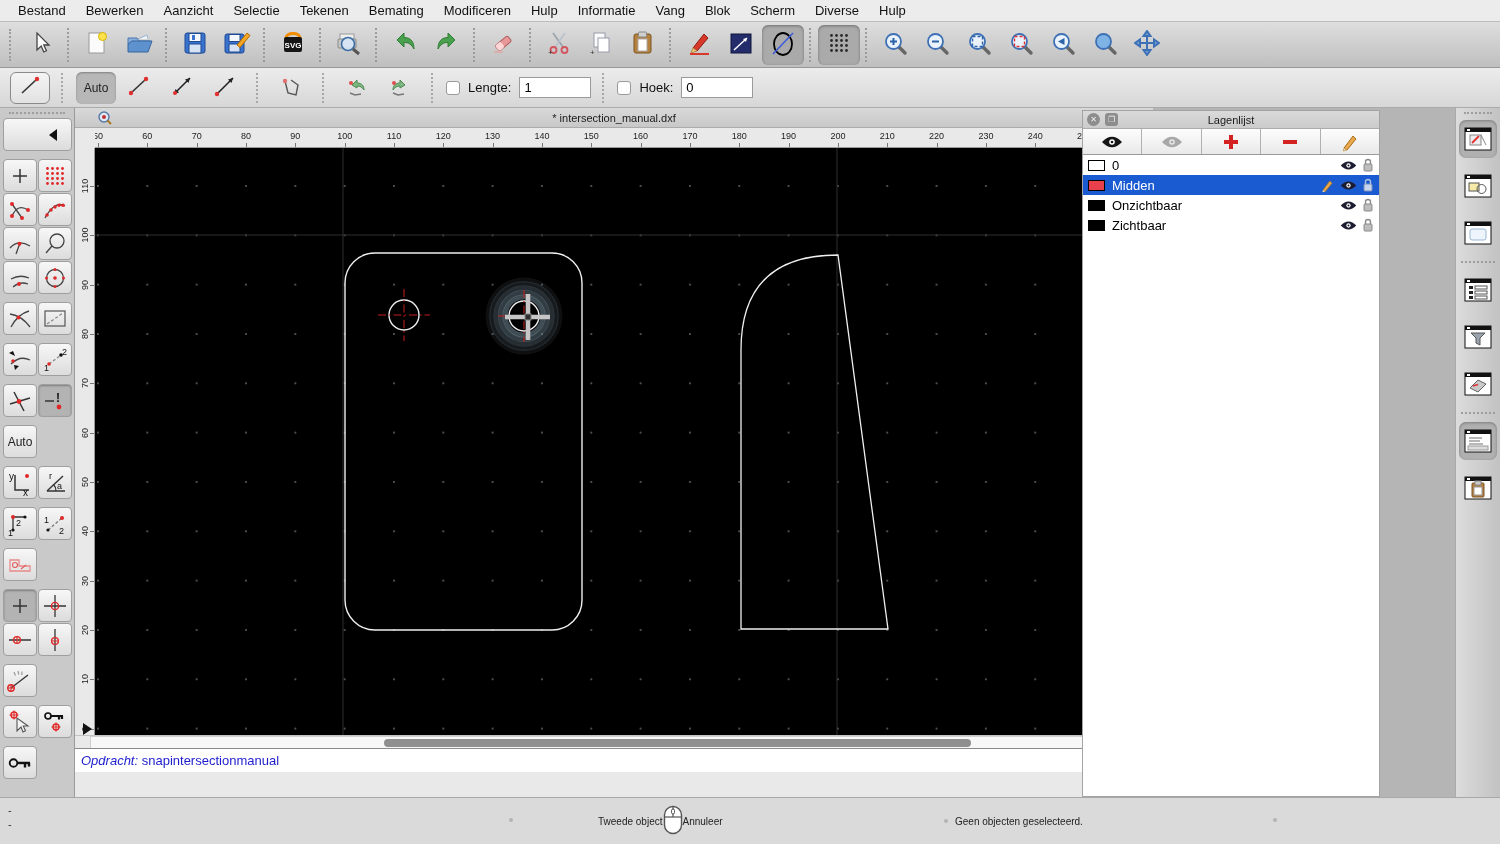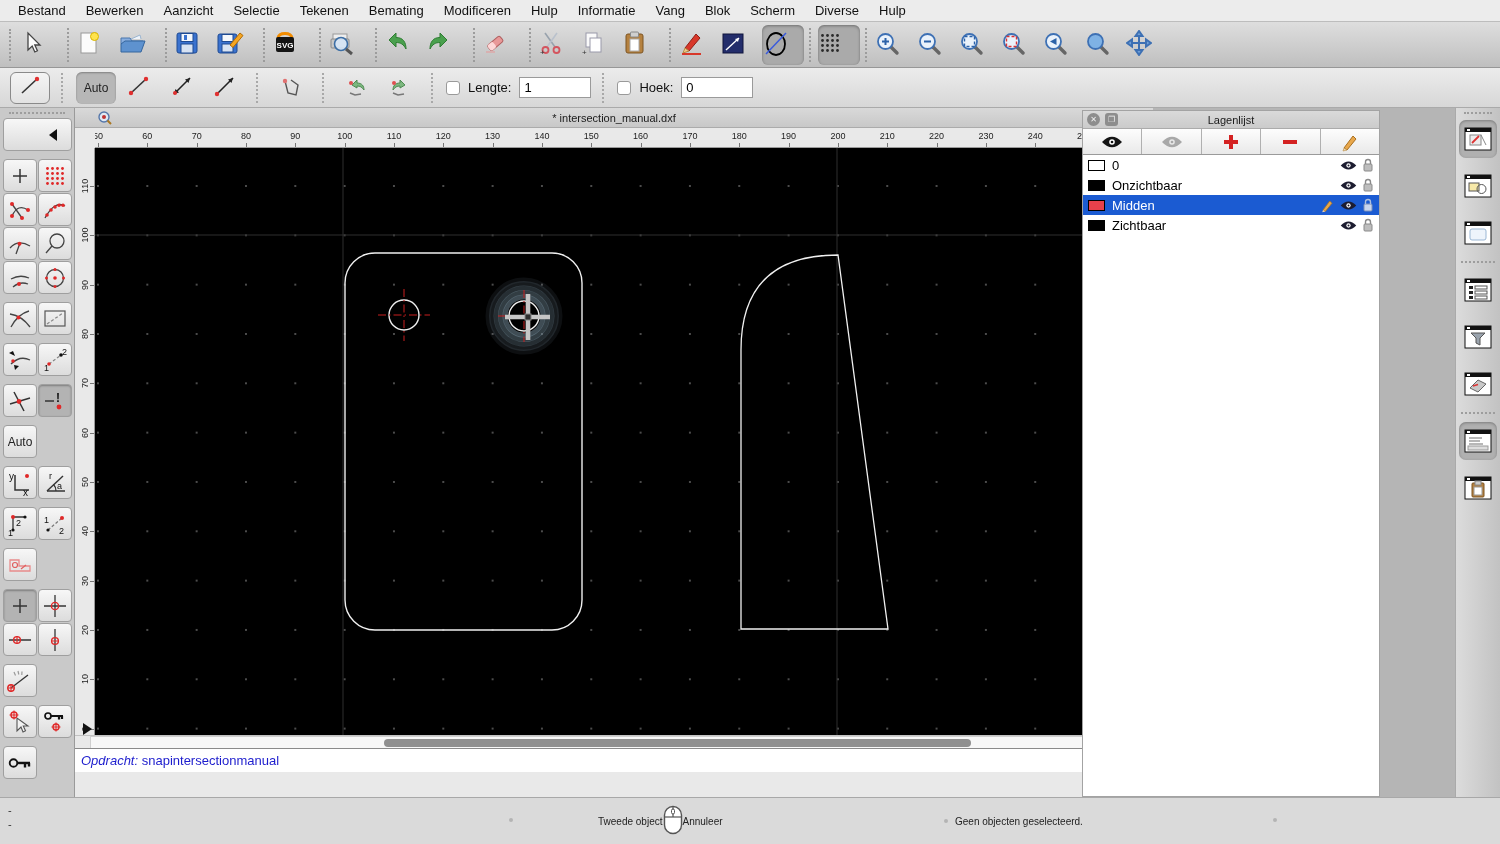--- a/index.html
+++ b/index.html
@@ -8,21 +8,21 @@
           font-family:"Liberation Sans",sans-serif;color:#111;}
   
   .menubar{position:absolute;top:0;left:0;right:0;height:22px;background:#ececec;
            border-bottom:1px solid #bdbdbd;display:flex;align-items:center;padding-left:8px;font-size:13px;}
   .menubar span{padding:0 10px;white-space:nowrap;}
   
   .toolbar{position:absolute;top:22px;left:0;right:0;height:46px;
            background:linear-gradient(#dedede,#bfbfbf);border-bottom:1px solid #979797;
            display:flex;align-items:center;padding:0 4px;}
   .thandle{width:6px;height:32px;border-left:2px dotted #9c9c9c;margin:0 5px;}
-  .tbtn{width:42px;height:40px;display:flex;align-items:center;justify-content:flex-start;
+  .tbtn{width:42px;height:40px;display:flex;align-items:center;justify-content:center;
         border-radius:6px;background:transparent;border:none;padding:0;}
   .tbtn.active{background:#aaaaaa;box-shadow:inset 0 1px 3px rgba(0,0,0,.35);}
   .tsep{width:4px;height:34px;border-left:2px dotted #9c9c9c;margin:0 5px;}
   
   .optionsbar{position:absolute;top:68px;left:0;right:0;height:40px;
               background:linear-gradient(#ececec,#d7d7d7);border-bottom:1px solid #aaa;
               display:flex;align-items:center;padding-left:10px;font-size:13px;gap:3px;}
   .obtn{height:32px;min-width:40px;display:flex;align-items:center;justify-content:center;
         background:transparent;border:none;border-radius:6px;font-size:12px;color:#222;padding:0 4px;
         font-family:"Liberation Sans",sans-serif;}
@@ -942,39 +942,20 @@
                 </svg>
               </span>
               <span style="display:flex">
                 <svg width="12" height="14" viewBox="0 0 12 14">
                   <rect x="2" y="6" width="8" height="7" rx="1" fill="#bdbdbd" stroke="#8a8a8a"></rect>
                   <path d="M3.5 6 V4 a2.5 2.5 0 0 1 5 0 V6" fill="none" stroke="#8a8a8a" stroke-width="1.4"></path>
                 </svg>
               </span>
             </span>
           </div>
-          <div class="layer-row">
-            <span class="swatch" style="background: rgb(0, 0, 0);"></span>
-            <span>Onzichtbaar</span>
-            <span class="row-icons">
-              <span style="display:flex">
-                <svg width="17" height="11" viewBox="0 0 22 14">
-                  <path d="M1 7 Q11 -3.5 21 7 Q11 17.5 1 7 Z" fill="#1c1c30"></path>
-                  <circle cx="11" cy="7" r="2.8" fill="#fff"></circle>
-                  <circle cx="11" cy="7" r="1.3" fill="#1c1c30"></circle>
-                </svg>
-              </span>
-              <span style="display:flex">
-                <svg width="12" height="14" viewBox="0 0 12 14">
-                  <rect x="2" y="6" width="8" height="7" rx="1" fill="#bdbdbd" stroke="#8a8a8a"></rect>
-                  <path d="M3.5 6 V4 a2.5 2.5 0 0 1 5 0 V6" fill="none" stroke="#8a8a8a" stroke-width="1.4"></path>
-                </svg>
-              </span>
-            </span>
-          </div>
           <div class="layer-row selected">
             <span class="swatch" style="background: rgb(232, 65, 75);"></span>
             <span>Midden</span>
             <span class="row-icons">
               <span style="display:flex">
                 <svg width="15" height="15" viewBox="0 0 20 20">
                   <polygon points="4,16 13,4 16,7 7,18" fill="#e9a84c" stroke="#a86f1f"></polygon>
                   <polygon points="4,16 7,18 3,19" fill="#f4d8ac"></polygon>
                 </svg>
               </span>
@@ -982,20 +963,39 @@
                 <svg width="17" height="11" viewBox="0 0 22 14">
                   <path d="M1 7 Q11 -3.5 21 7 Q11 17.5 1 7 Z" fill="#1c1c30"></path>
                   <circle cx="11" cy="7" r="2.8" fill="#fff"></circle>
                   <circle cx="11" cy="7" r="1.3" fill="#1c1c30"></circle>
                 </svg>
               </span>
               <span style="display:flex">
                 <svg width="12" height="14" viewBox="0 0 12 14">
                   <rect x="2" y="6" width="8" height="7" rx="1" fill="#c9d6ee" stroke="#7d90b8"></rect>
                   <path d="M3.5 6 V4 a2.5 2.5 0 0 1 5 0 V6" fill="none" stroke="#aebfdd" stroke-width="1.4"></path>
+                </svg>
+              </span>
+            </span>
+          </div>
+          <div class="layer-row">
+            <span class="swatch" style="background: rgb(0, 0, 0);"></span>
+            <span>Onzichtbaar</span>
+            <span class="row-icons">
+              <span style="display:flex">
+                <svg width="17" height="11" viewBox="0 0 22 14">
+                  <path d="M1 7 Q11 -3.5 21 7 Q11 17.5 1 7 Z" fill="#1c1c30"></path>
+                  <circle cx="11" cy="7" r="2.8" fill="#fff"></circle>
+                  <circle cx="11" cy="7" r="1.3" fill="#1c1c30"></circle>
+                </svg>
+              </span>
+              <span style="display:flex">
+                <svg width="12" height="14" viewBox="0 0 12 14">
+                  <rect x="2" y="6" width="8" height="7" rx="1" fill="#bdbdbd" stroke="#8a8a8a"></rect>
+                  <path d="M3.5 6 V4 a2.5 2.5 0 0 1 5 0 V6" fill="none" stroke="#8a8a8a" stroke-width="1.4"></path>
                 </svg>
               </span>
             </span>
           </div>
           <div class="layer-row">
             <span class="swatch" style="background: rgb(0, 0, 0);"></span>
             <span>Zichtbaar</span>
             <span class="row-icons">
               <span style="display:flex">
                 <svg width="17" height="11" viewBox="0 0 22 14">

